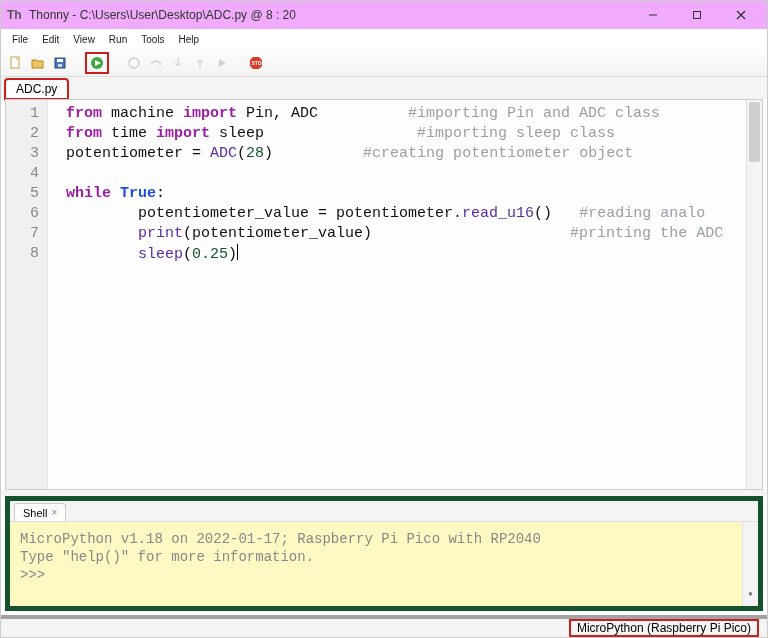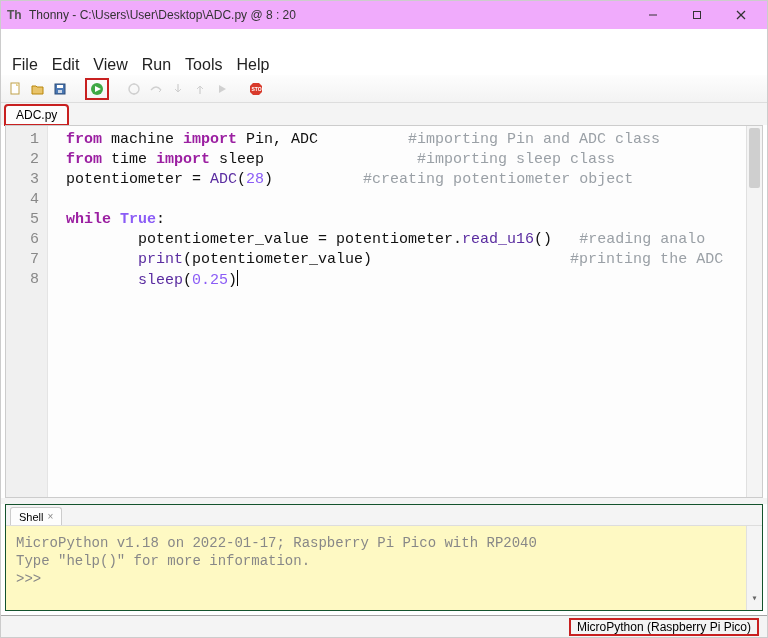--- a/index.html
+++ b/index.html
@@ -26,23 +26,22 @@
   .titlebar .title { flex: 1; font-size: 12px; color: #333; }
   .win-controls { display: flex; }
   .win-btn { width: 44px; height: 28px; display:flex; align-items:center; justify-content:center; font-size: 14px; color:#333; cursor:pointer;}
   
   .menubar {
     height: 20px;
     display: flex;
     align-items: center;
     padding: 0 4px;
     background: #fff;
-    font-size: 16px;
+    font-size: 10px;
     color: #222;
-    margin-top: 26px;
   }
   .menubar span { padding: 2px 7px; cursor: default; }
   
   .toolbar {
     height: 28px;
     display: flex;
     align-items: center;
     padding: 2px 6px;
     background: linear-gradient(#fdfdfd,#f3f3f3);
     border-bottom: 1px solid #ddd;
@@ -100,40 +99,40 @@
     line-height: 20px;
     white-space: pre;
     position: relative;
     overflow: hidden;
     margin-left: 12px;
   }
   .code .line { height:20px; }
   .kw   { color: #9b1fa1; font-weight: bold; }
   .ident{ color: #111; }
   .fn   { color: #5a2ca0; }
-  .num  { color: #8b5cf6; }
+  .num  { color: #14532d; }
   .cmt  { color: #9aa0a6; }
-  .bool { color: #8b5cf6; font-weight: bold; }
+  .bool { color: #1d4ed8; font-weight: bold; }
   .cursor {
     display:inline-block; width:1px; height:16px; background:#000;
     vertical-align: -2px;
   }
   .editor-scroll {
     position:absolute; right:0; top:0; bottom:0; width:16px; background:#f4f4f4; border-left:1px solid #e0e0e0;
   }
   .editor-scroll .thumb {
     position:absolute; top:2px; left:2px; right:2px; height:60px; background:#cfcfcf; border-radius:2px;
   }
   
   .split {
     height: 6px;
     background: #f4f4f4;
   }
   
-  .shell-wrap { margin: 0 4px 4px 4px; border:1px solid #14532d; display:flex; flex-direction:column; }
+  .shell-wrap { margin: 0 4px 4px 4px; border:5px solid #14532d; display:flex; flex-direction:column; }
   .shell-tabbar {
     height: 20px; display:flex; align-items:end; background:#f4f4f4; padding-left:4px;
   }
   .shell-tab {
     height:18px; padding:1px 8px; font-size:11px; background:#fdfdfd; border:1px solid #ccc; border-bottom:none; border-radius:3px 3px 0 0;
     display:flex; gap:4px; align-items:center;
   }
   .shell-x { font-size:10px; color:#888; cursor:pointer; }
   .shell-hr { height:1px; background:#ddd; }
   .shell-body {
@@ -150,21 +149,21 @@
   .shell-scroll {
     position:absolute; right:0; top:0; bottom:0; width:16px; background:#f4f4f4; border-left:1px solid #e0e0e0;
   }
   .shell-scroll .arrow-down {
     position:absolute; bottom:2px; left:0; right:0; text-align:center; font-size:10px; color:#666;
   }
   
   .statusbar {
     height: 22px;
     background: #f4f4f4;
-    border-top: 1px solid #a3a3a3;
+    border-top: 4px solid #a3a3a3;
     display:flex;
     justify-content:flex-end;
     align-items:center;
     padding-right:8px;
     font-size: 12px;
   }
   .status-interp {
     border: 2px solid #c82020;
     padding: 0 6px;
     height:18px; display:flex; align-items:center;

